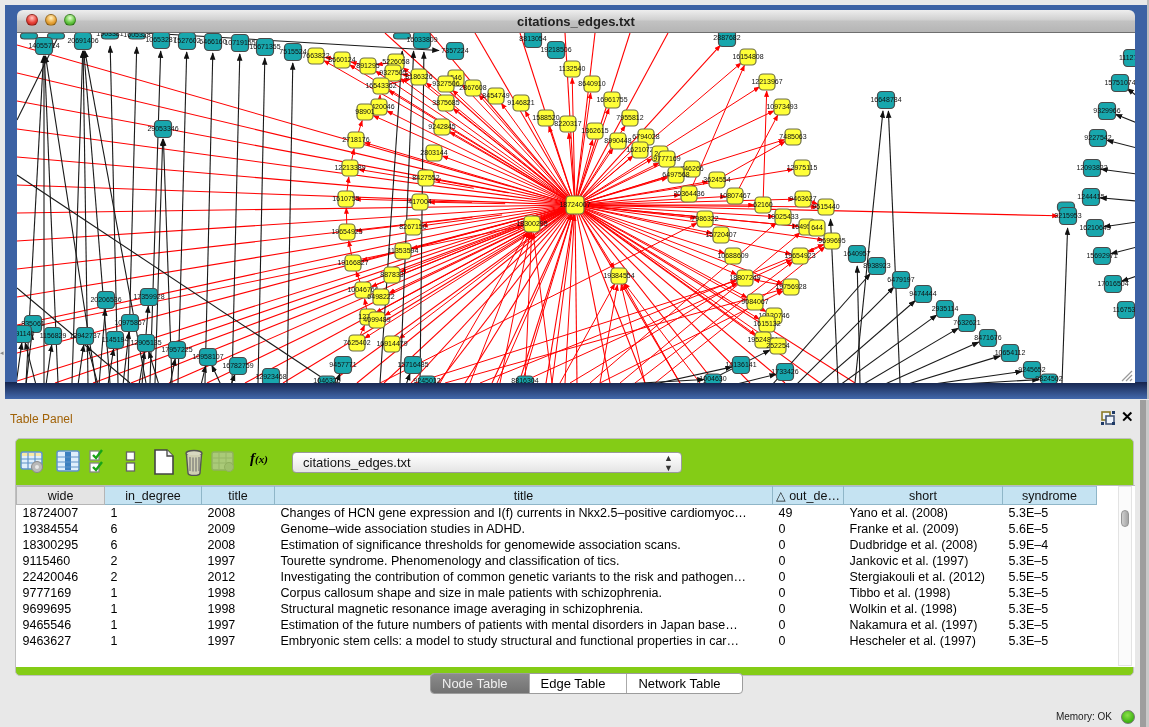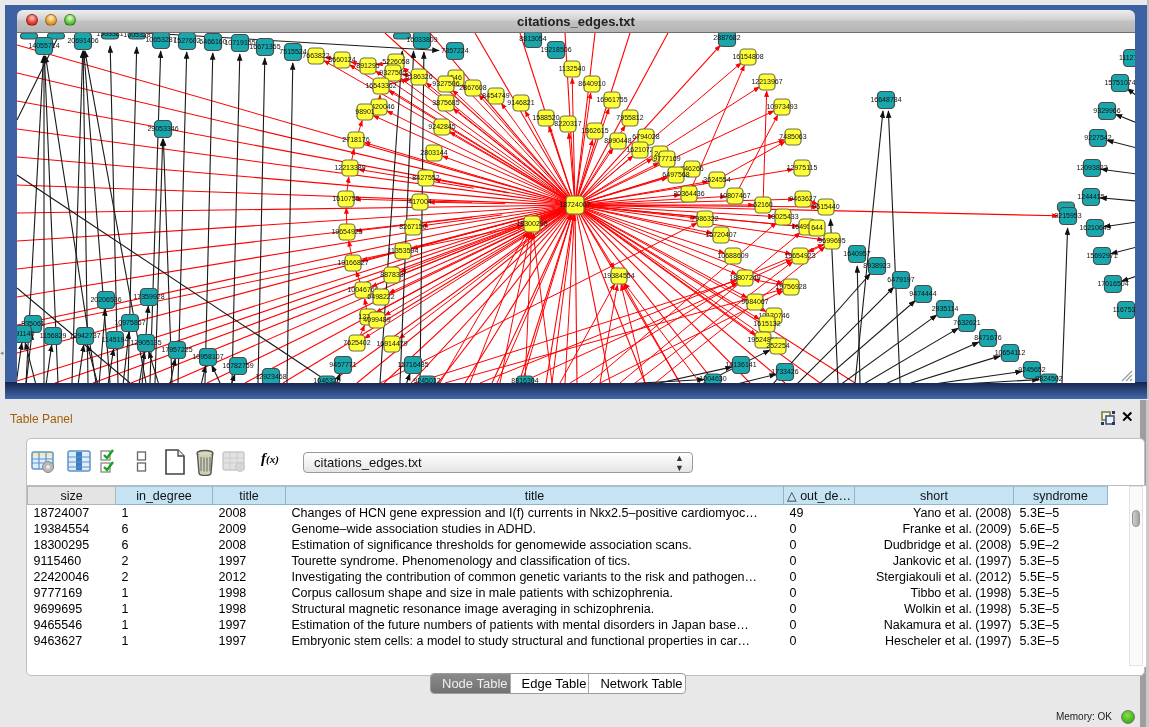--- a/index.html
+++ b/index.html
@@ -17,38 +17,38 @@
 #tlr{left:9px;background:radial-gradient(circle at 50% 30%,#ffb3ad 8%,#e8433a 55%,#b31c12)}
 #tly{left:28px;background:radial-gradient(circle at 50% 30%,#ffe9b0 8%,#e8a53a 55%,#b8770f)}
 #tlg{left:47px;background:radial-gradient(circle at 50% 30%,#d6f8c0 8%,#67c944 55%,#2e8f13)}
 #canvas{position:absolute;left:0;top:23px;width:1118px;height:350px;background:#fff;overflow:hidden}
 .nl{font-size:7px;fill:#111;text-anchor:middle;font-family:"Liberation Sans",sans-serif}
 
 #tp{position:absolute;left:0;top:400px;width:1149px;height:327px;background:#e8e8e8}
 #tptitle{position:absolute;left:10px;top:12px;font-size:12px;color:#a16207}
 #tpfloat{position:absolute;left:1101px;top:11px}
 #tpclose{position:absolute;left:1121px;top:8px;font-size:15px;font-weight:bold;color:#000}
-#panelbox{position:absolute;left:26px;top:38px;width:1119px;height:238px;background:#ffffff;border:1px solid #bfbfbf;border-radius:5px}
+#panelbox{position:absolute;left:15px;top:38px;width:1119px;height:238px;background:#84cc16;border:1px solid #bfbfbf;border-radius:5px}
 #toolbar{position:absolute;left:0;top:0;width:100%;height:44px}
 .ic{position:absolute;top:10px}
 #combo{position:absolute;left:276px;top:13px;width:390px;height:21px;border:1px solid #9a9a9a;border-radius:4px;
   background:linear-gradient(#ffffff,#f0f0f0 60%,#e4e4e4);font-size:13px;color:#111;line-height:19px;padding-left:10px}
 #combo .arr{position:absolute;right:8px;top:0px;font-size:9px;color:#333;line-height:10px}
 #tablewrap{position:absolute;left:0px;top:46px;width:1119px;height:182px;background:#fff;overflow:hidden;border-top:1px solid #bbb}
 table{border-collapse:collapse;table-layout:fixed;width:1080px;font-size:12.5px}
 th{background:#c5e3f2;border:1px solid #8fb6c8;border-top:1px solid #9ec3d4;font-weight:normal;height:18px;font-size:12.5px;color:#111;padding:0}
 th.c1{background:#e4e4e4;border:1px solid #b5b5b5}
 td{height:16px;padding:0 2px 0 6px;color:#000;white-space:nowrap;overflow:hidden}
 .c1{width:88px}.c2{width:97px}.c3{width:73px}.c4{width:498px}.c5{width:71px}.c6{width:159px}.c7{width:94px}
-td.c6{text-align:right}
+td.c6{text-align:left}
 #vsb{position:absolute;right:1px;top:47px;width:14px;height:180px;background:#fbfbfb;border:1px solid #e3e3e3}
 #vsbthumb{position:absolute;left:2px;top:23px;width:8px;height:17px;background:linear-gradient(90deg,#cfcfcf,#a5a5a5);border-radius:5px;border:1px solid #949494}
 
 #tabs{position:absolute;left:430px;top:273px;height:21px;display:flex;font-size:13px;border:1px solid #9c9c9c;border-radius:4px;overflow:hidden;background:#fff}
-#tabs div{padding:2px 2px 0 11px;height:21px;border-right:1px solid #aaa}
+#tabs div{padding:2px 21px 0 11px;height:21px;border-right:1px solid #aaa}
 #tabs div:last-child{border-right:none}
 #tabs .sel{background:linear-gradient(#8b8b8b,#6f6f6f);color:#f0f0f0}
 #mem{position:absolute;right:37px;bottom:5px;font-size:10px;color:#222}
 #memdot{position:absolute;right:14px;bottom:3px;width:14px;height:14px;border-radius:50%;background:radial-gradient(circle at 45% 35%,#8ce04a,#3db312 70%,#2a8c08);border:1px solid #777}
 #sidearrow{position:absolute;left:0px;top:348px;width:5px;height:10px;color:#888;font-size:7px;line-height:9px}
 </style></head>
 <body>
 <div id="stage">
   <div id="frame">
       <div class="botgrad"></div>
@@ -651,21 +651,21 @@
           <path d="M1 9h21M1 14h21M8 4v17M15 4v17" stroke="#a8a8a8" stroke-width="1.1"></path>
           <circle cx="18" cy="18" r="4.5" fill="#b5b5b5" stroke="#999"></circle>
         </svg>
         <div class="ic" style="left:234px;top:11px;font-size:15px;font-style:italic;font-weight:bold;font-family:'Liberation Serif',serif">f<span style="font-size:11px">(x)</span></div>
         <div id="combo">citations_edges.txt<span class="arr">▲<br>▼</span></div>
       </div>
       <div id="tablewrap">
         <table>
         <tbody>
               <tr>
-                <th class="c1">size</th>
+                <th class="c1">wide</th>
                 <th class="c2">in_degree</th>
                 <th class="c3">title</th>
                 <th class="c4">title</th>
                 <th class="c5">△ out_de…</th>
                 <th class="c6">short</th>
                 <th class="c7">syndrome</th>
               </tr>
         <tr>
                 <td class="c1">18724007</td>
                 <td class="c2">1</td>
@@ -684,21 +684,21 @@
                 <td class="c6">Franke et al. (2009)</td>
                 <td class="c7">5.6E–5</td>
               </tr>
 <tr>
                 <td class="c1">18300295</td>
                 <td class="c2">6</td>
                 <td class="c3">2008</td>
                 <td class="c4">Estimation of significance thresholds for genomewide association scans.</td>
                 <td class="c5">0</td>
                 <td class="c6">Dudbridge et al. (2008)</td>
-                <td class="c7">5.9E–2</td>
+                <td class="c7">5.9E–4</td>
               </tr>
 <tr>
                 <td class="c1">9115460</td>
                 <td class="c2">2</td>
                 <td class="c3">1997</td>
                 <td class="c4">Tourette syndrome. Phenomenology and classification of tics.</td>
                 <td class="c5">0</td>
                 <td class="c6">Jankovic et al. (1997)</td>
                 <td class="c7">5.3E–5</td>
               </tr>

